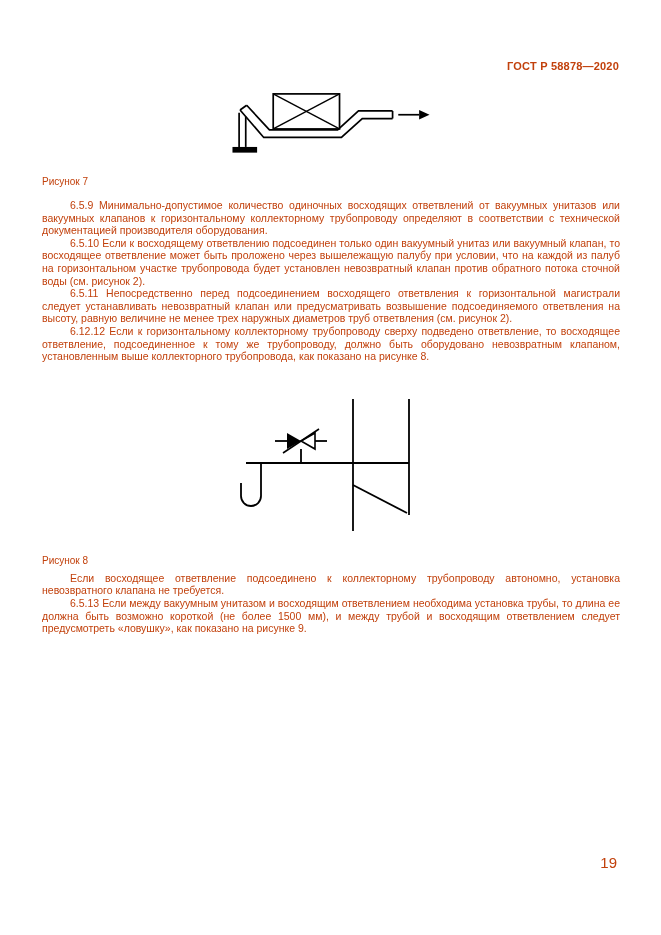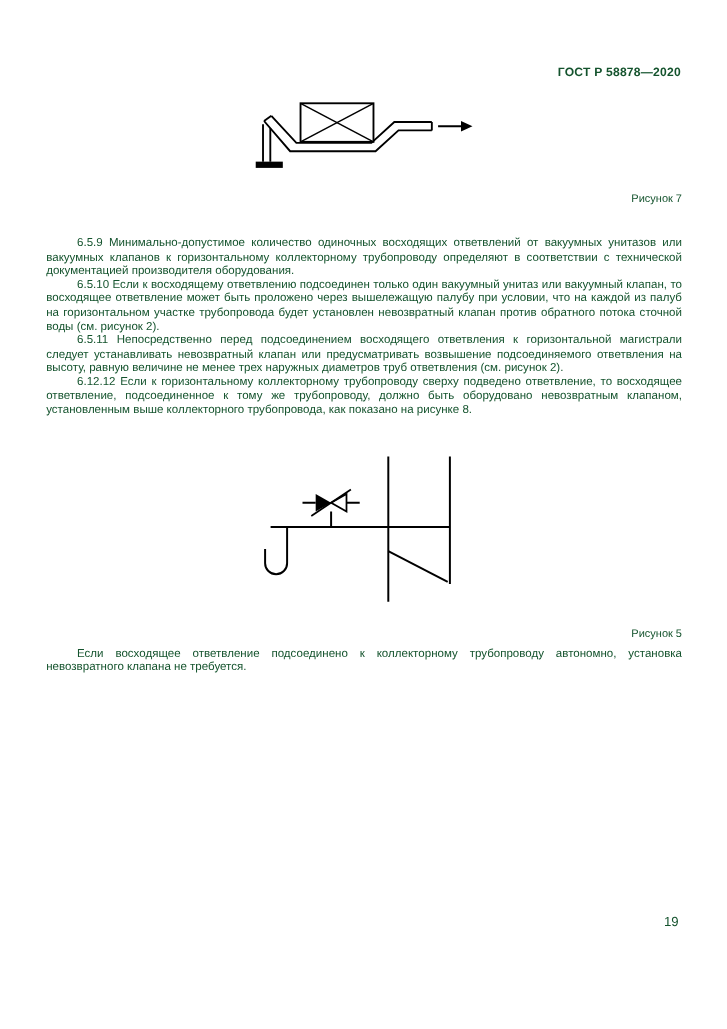--- a/index.html
+++ b/index.html
@@ -6,21 +6,21 @@
     margin: 0;
     padding: 0;
     background: #ffffff;
   }
   .page {
     position: relative;
     width: 661px;
     height: 935px;
     background: #ffffff;
     font-family: "Liberation Sans", sans-serif;
-    color: #14532d;
+    color: #c2410c;
     overflow: hidden;
   }
   .doc-code {
     position: absolute;
     top: 60px;
     right: 42px;
     font-size: 11px;
     font-weight: bold;
     letter-spacing: 0.2px;
   }
@@ -29,44 +29,44 @@
     top: 0;
     left: 42px;
     right: 41px;
   }
   .figure-wrap {
     text-align: center;
   }
   .fig7-wrap { margin-top: 92px; }
   .fig8-wrap { margin-top: 30px; }
   .figure-caption {
-    text-align: right;
+    text-align: left;
     font-size: 10px;
     margin: 0;
   }
   .cap7 { margin-top: 12px; }
   .cap8 { margin-top: 14px; }
   .body-text {
-    margin-top: 28px;
+    margin-top: 12px;
   }
   .body-text-2 {
     margin-top: 6px;
   }
   p.para {
     margin: 0;
     font-size: 10.5px;
     line-height: 12.6px;
     text-align: justify;
     text-indent: 28px;
   }
   .page-number {
     position: absolute;
-    top: 831px;
+    top: 854px;
     right: 44px;
-    font-size: 12px;
+    font-size: 15px;
   }
   svg { display: inline-block; vertical-align: top; }
   .pipe-stroke {
     fill: none;
     stroke: #000;
     stroke-width: 1.8;
     stroke-linejoin: miter;
     stroke-linecap: butt;
   }
 </style>
@@ -131,24 +131,25 @@
           <line class="pipe-stroke" x1="70" y1="70" x2="70" y2="56"></line>
           <line class="pipe-stroke" x1="44" y1="48" x2="56" y2="48"></line>
           <line class="pipe-stroke" x1="84" y1="48" x2="96" y2="48"></line>
           <polygon points="56,40 56,56 70,48" fill="#000"></polygon>
           <polygon points="84,40 84,56 70,48" fill="none" stroke="#000" stroke-width="1.6"></polygon>
           <line x1="52" y1="60" x2="88" y2="36" stroke="#000" stroke-width="1.6"></line>
         </g>
 
         <path class="pipe-stroke" d="M 30 70 L 30 103 A 10 10 0 0 1 10 103 L 10 90"></path>
       </svg>
-      <div class="figure-caption cap8">Рисунок 5</div>
+      <div class="figure-caption cap8">Рисунок 8</div>
     </div>
 
     <div class="body-text body-text-2">
       <p class="para">Если восходящее ответвление подсоединено к коллекторному трубопроводу автономно, установка невозвратного клапана не требуется.</p>
+      <p class="para">6.5.13 Если между вакуумным унитазом и восходящим ответвлением необходима установка трубы, то длина ее должна быть возможно короткой (не более 1500 мм), и между трубой и восходящим ответвлением следует предусмотреть «ловушку», как показано на рисунке 9.</p>
     </div>
 
   </div>
 
   <div class="page-number">19</div>
 
 </div>
 
 </body></html>

